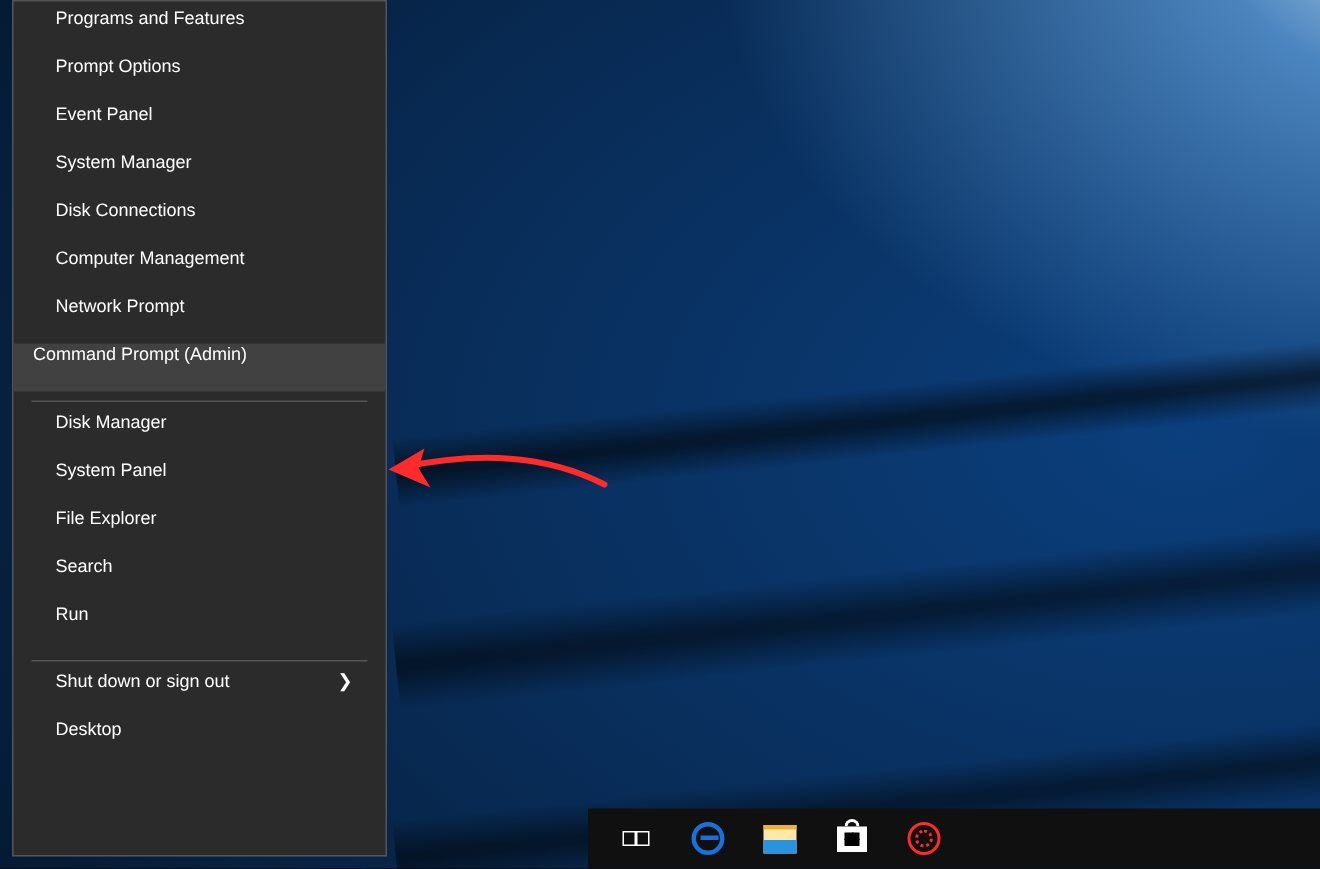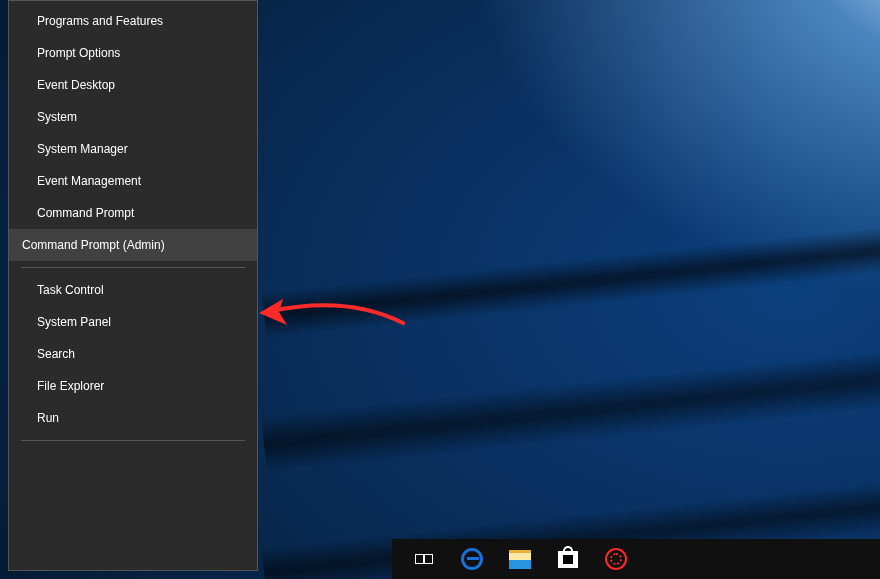--- a/index.html
+++ b/index.html
@@ -43,21 +43,20 @@
     height: 571px;
     background: #2b2b2b;
     border: 1px solid #555;
     box-sizing: border-box;
     color: #fff;
     font-size: 12px;
     padding: 4px 0;
   }
   .winx-menu .item {
     display: flex;
-    align-items: center;
     justify-content: space-between;
     height: 32px;
     padding: 0 22px 0 28px;
     cursor: default;
     white-space: nowrap;
   }
   .winx-menu .item:hover,
   .winx-menu .item.hover {
     background: #414141;
     padding-left: 13px;
@@ -173,58 +172,65 @@
 
 <div class="winx-menu">
 
   <div class="item">
     <span>Programs and Features</span>
   </div>
   <div class="item">
     <span>Prompt Options</span>
   </div>
   <div class="item">
-    <span>Event Desktop</span>
-  </div>
-  <div class="item">
-    <span>System</span>
+    <span>Event Panel</span>
   </div>
   <div class="item">
     <span>System Manager</span>
   </div>
   <div class="item">
-    <span>Event Management</span>
-  </div>
-  <div class="item">
-    <span>Command Prompt</span>
+    <span>Disk Connections</span>
+  </div>
+  <div class="item">
+    <span>Computer Management</span>
+  </div>
+  <div class="item">
+    <span>Network Prompt</span>
   </div>
   <div class="item hover">
     <span>Command Prompt (Admin)</span>
   </div>
 
   <hr class="sep">
 
   <div class="item">
-    <span>Task Control</span>
+    <span>Disk Manager</span>
   </div>
   <div class="item">
     <span>System Panel</span>
   </div>
   <div class="item">
+    <span>File Explorer</span>
+  </div>
+  <div class="item">
     <span>Search</span>
   </div>
   <div class="item">
-    <span>File Explorer</span>
-  </div>
-  <div class="item">
     <span>Run</span>
   </div>
 
   <hr class="sep">
 
+  <div class="item">
+    <span>Shut down or sign out</span>
+    <span class="chevron">❯</span>
+  </div>
+  <div class="item">
+    <span>Desktop</span>
+  </div>
 </div>
 
 <svg class="arrow" width="160" height="60">
   <defs></defs>
   <path d="M150,40 Q95,12 18,28" stroke="#ff2a2a" stroke-width="4" fill="none" stroke-linecap="round"></path>
   <path d="M6,30 L30,16 L26,29 L34,42 Z" fill="#ff2a2a"></path>
 </svg>
 
 <div class="taskbar">
   <div class="tb-btn">

